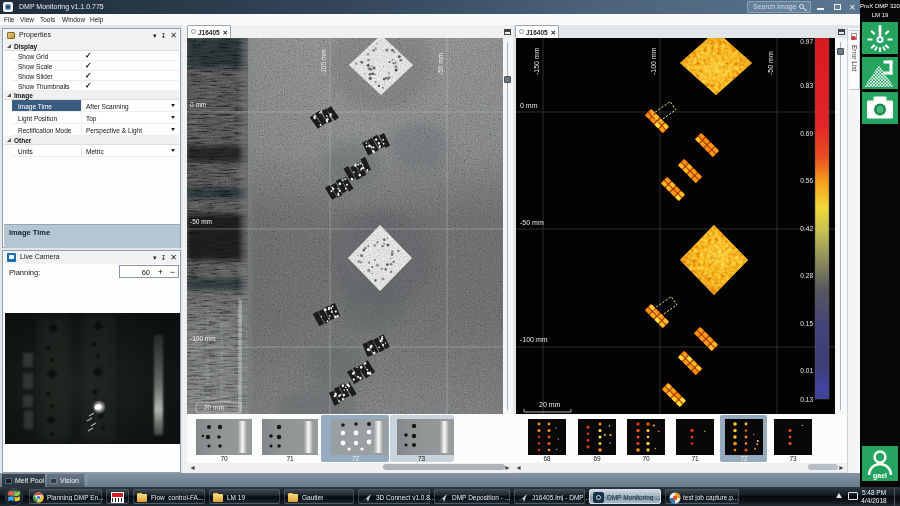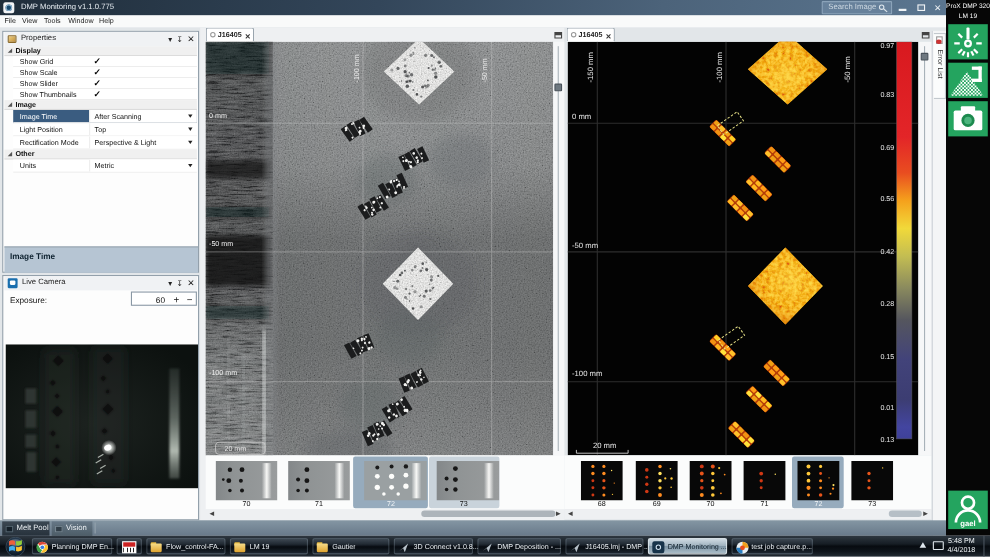--- a/index.html
+++ b/index.html
@@ -141,21 +141,21 @@
   </div>
 </div>
 
 <div class="panel" style="left:2px; top:250px; width:179px; height:223px;">
   <div class="ptitle">
     <span style="position:absolute;left:3px;top:2px;width:9px;height:9px;background:#1a6fae;border-radius:1px;"></span>
     <span style="position:absolute;left:5px;top:4px;width:5px;height:4px;background:#fff;border-radius:1px;"></span>
     <span style="position:absolute;left:16px;top:2px;">Live Camera</span>
     <span class="ptools"><span style="margin-right:4px;">▾</span><span style="margin-right:4px;">↧</span><b style="font-weight:normal;font-size:8px;">✕</b></span>
   </div>
-  <div class="abs" style="left:6px;top:17px;font-size:7.5px;color:#111;">Exposure:</div>
+  <div class="abs" style="left:6px;top:17px;font-size:7.5px;color:#111;">Planning:</div>
   <div class="abs" style="left:116px;top:14px;width:60px;height:13px;background:#fff;border:1px solid #8a98a5;">
     <span style="position:absolute;right:28px;top:2px;font-size:7.5px;color:#111;">60</span>
     <span style="position:absolute;right:15px;top:1px;font-size:9px;color:#111;">+</span>
     <span style="position:absolute;right:3px;top:1px;font-size:9px;color:#111;">−</span>
   </div>
   <svg class="abs" style="left:2px;top:62px;" width="175" height="131" viewBox="0 0 175 131">
     <defs>
       <radialGradient id="camhaze" cx="45%" cy="55%" r="65%">
         <stop offset="0%" stop-color="#1d2320"></stop>
           <stop offset="100%" stop-color="#0c110f"></stop>

